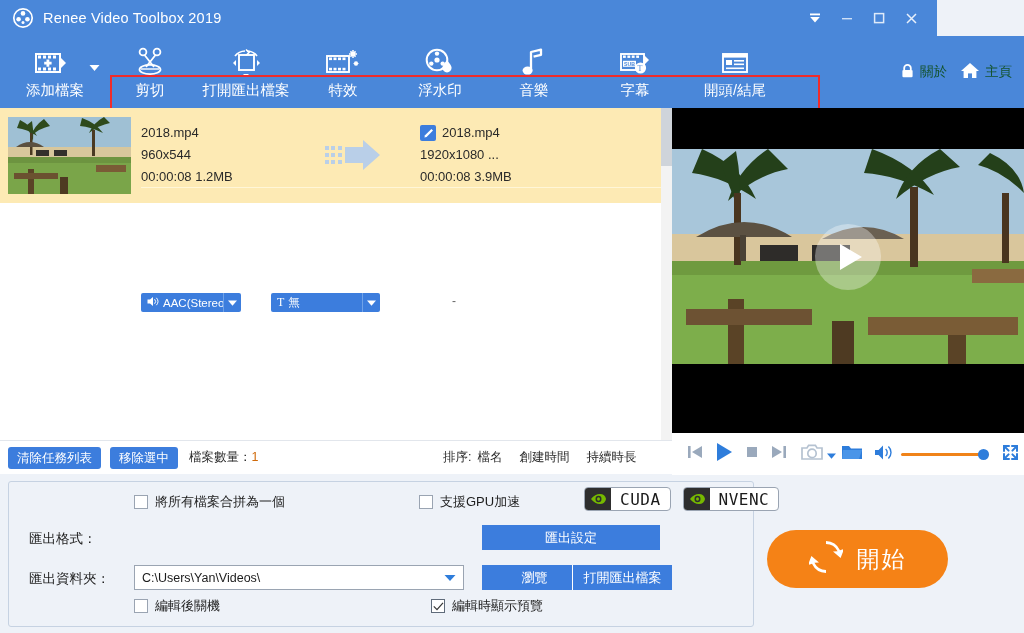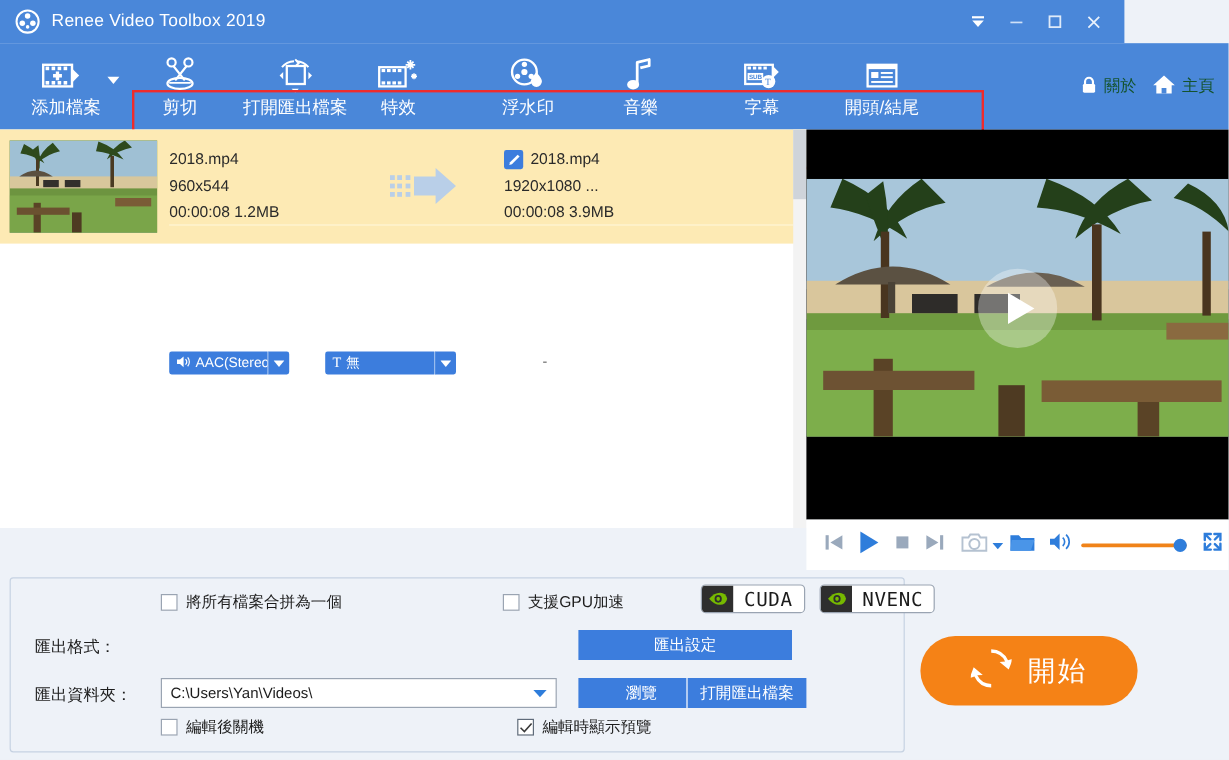--- a/index.html
+++ b/index.html
@@ -271,21 +271,21 @@
           <path d="M4 16 l3 -3 l0 6 z" fill="#ffffff"></path>
           <path d="M31 16 l-3 -3 l0 6 z" fill="#ffffff"></path>
           <path d="M17 30 l3 -3 l-6 0 z" fill="#ffffff"></path>
           <path d="M6 9 A13 13 0 0 1 16 4" fill="none" stroke="#ffffff" stroke-width="1.7"></path>
           <path d="M28 9 A13 13 0 0 0 18 4" fill="none" stroke="#ffffff" stroke-width="1.7"></path>
         </svg>
       </span>
       <span class="tool-lbl">打開匯出檔案</span>
     </div>
 
-    <div class="tool-item" style="left:286px;width:92px;">
+    <div class="tool-item" style="left:297px;width:92px;">
       <span class="tool-ico">
         <svg width="38" height="32" viewBox="0 0 38 32">
           <rect x="3" y="9" width="22" height="16" fill="none" stroke="#ffffff" stroke-width="1.9"></rect>
           <rect x="5" y="10.5" width="3" height="2.6" fill="#ffffff"></rect>
           <rect x="9.5" y="10.5" width="3" height="2.6" fill="#ffffff"></rect>
           <rect x="14" y="10.5" width="3" height="2.6" fill="#ffffff"></rect>
           <rect x="18.5" y="10.5" width="3" height="2.6" fill="#ffffff"></rect>
           <rect x="5" y="20.8" width="3" height="2.6" fill="#ffffff"></rect>
           <rect x="9.5" y="20.8" width="3" height="2.6" fill="#ffffff"></rect>
           <rect x="14" y="20.8" width="3" height="2.6" fill="#ffffff"></rect>
@@ -474,20 +474,33 @@
       </div>
 
       <span class="dash">-</span>
     </div>
 
     <div class="scrollbar">
       <div class="scroll-thumb"></div>
     </div>
   </div>
 
+  <div class="listbar">
+    <div class="btn-blue btn-clear">清除任務列表</div>
+    <div class="btn-blue btn-remove">移除選中</div>
+    <div class="cnt">
+      <span>檔案數量：</span><b>1</b>
+    </div>
+    <div class="sortwrap">
+      <span>排序:</span>
+      <span style="margin-left:-11px;">檔名</span>
+      <span>創建時間</span>
+      <span>持續時長</span>
+    </div>
+  </div>
 
   <div class="settings">
 
     <label class="chk r1">
       <span class="box"></span>
       <span>將所有檔案合拼為一個</span>
     </label>
 
     <label class="chk r1b">
       <span class="box"></span>

